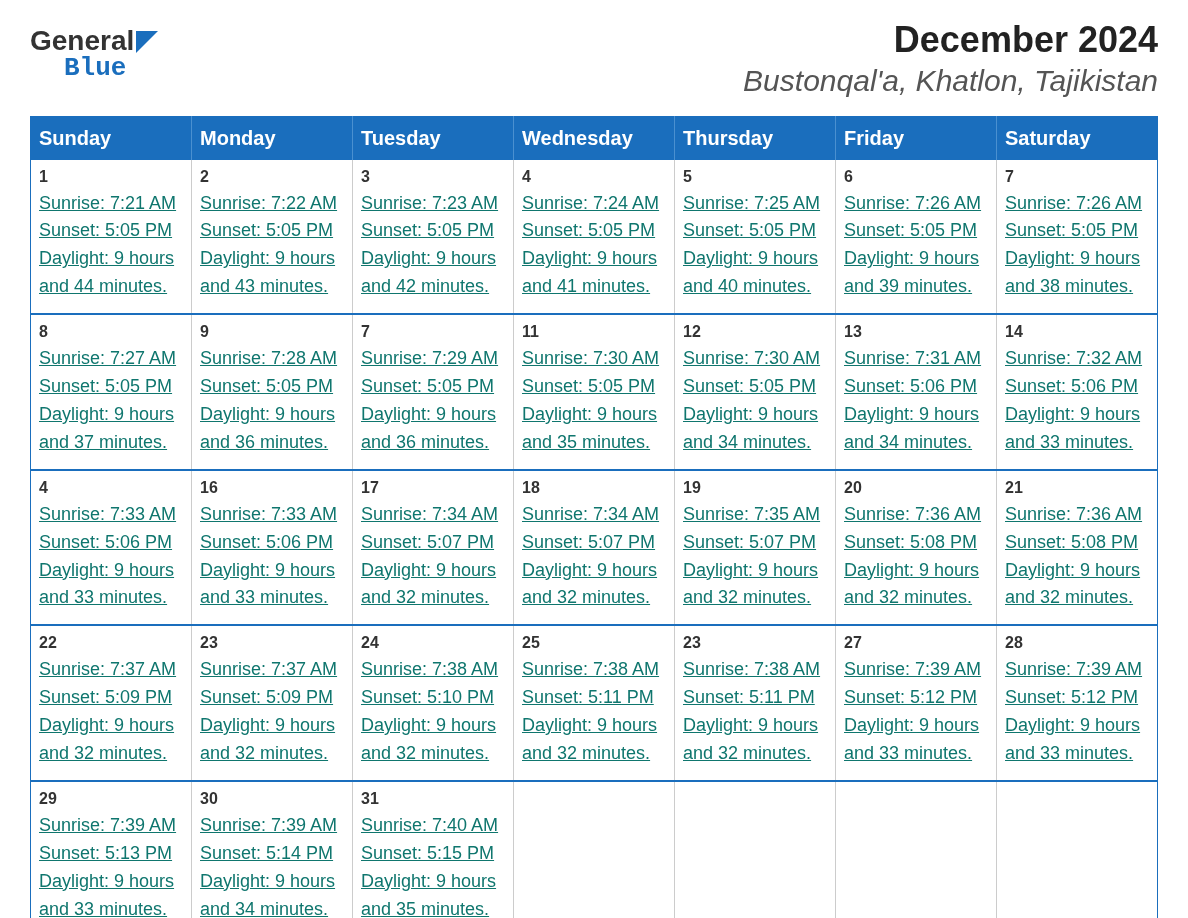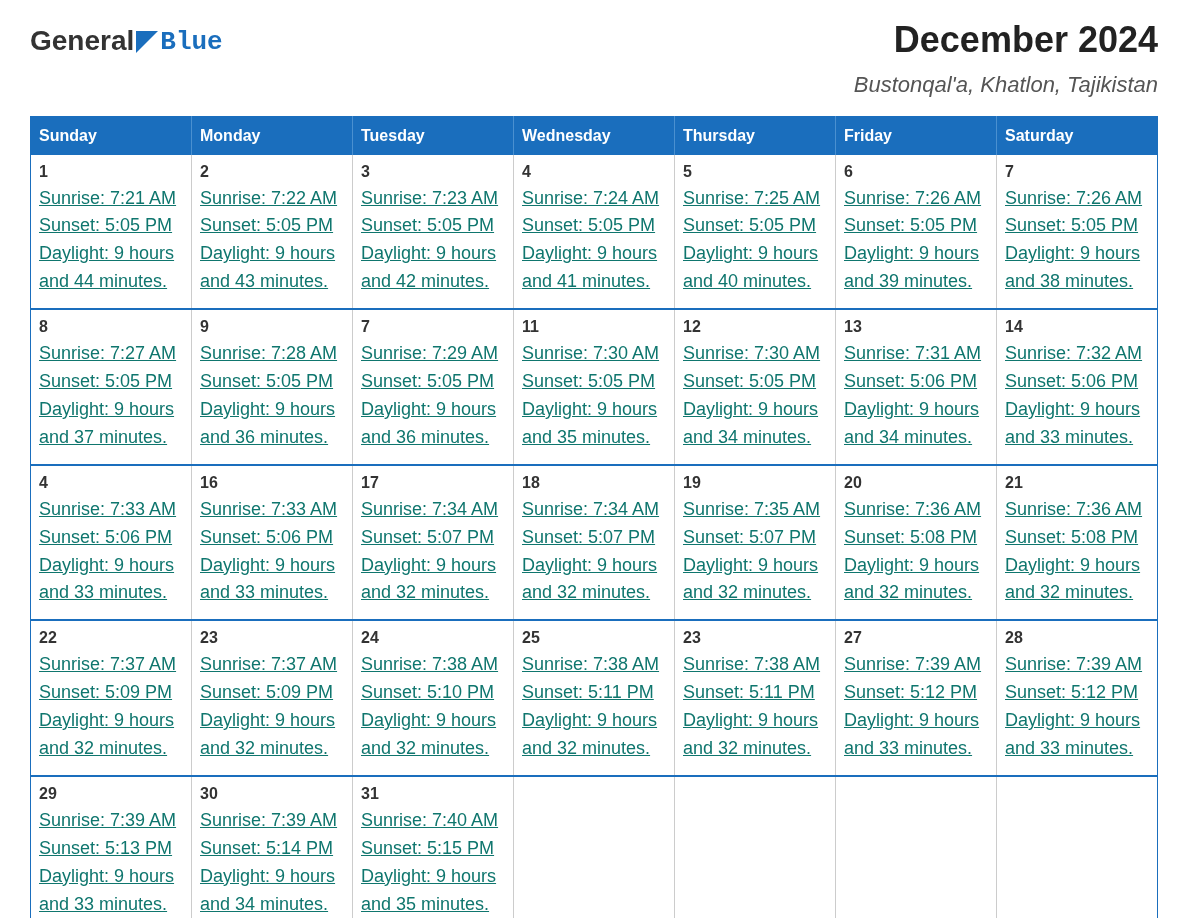--- a/index.html
+++ b/index.html
@@ -11,47 +11,48 @@
       min-height: 918px;
     }
     .header-area {
       display: flex;
       justify-content: space-between;
       align-items: flex-start;
       margin-bottom: 18px;
     }
     .logo {
       display: flex;
-      align-items: flex-end;
+      flex-direction: column;
+      align-items: center;
       padding-top: 5px;
     }
     .title-area {
       text-align: right;
     }
     .month-title {
       font-size: 36px;
       font-weight: bold;
       color: #222;
       line-height: 1.1;
     }
     .location-title {
-      font-size: 22px;
+      font-size: 30px;
       color: #555;
       font-style: italic;
-      margin-top: 12px;
+      margin-top: 4px;
     }
     .calendar {
       width: 100%;
       border-collapse: collapse;
       border: 1.5px solid #1a6ebd;
     }
     .calendar thead th {
       background-color: #1a6ebd;
       color: #fff;
-      font-size: 16px;
+      font-size: 20px;
       font-weight: bold;
       padding: 10px 8px;
       text-align: left;
       border-right: 1px solid #4a90d0;
     }
     .calendar thead th:last-child {
       border-right: none;
     }
     .calendar tbody tr {
       border-bottom: 2px solid #1a6ebd;

